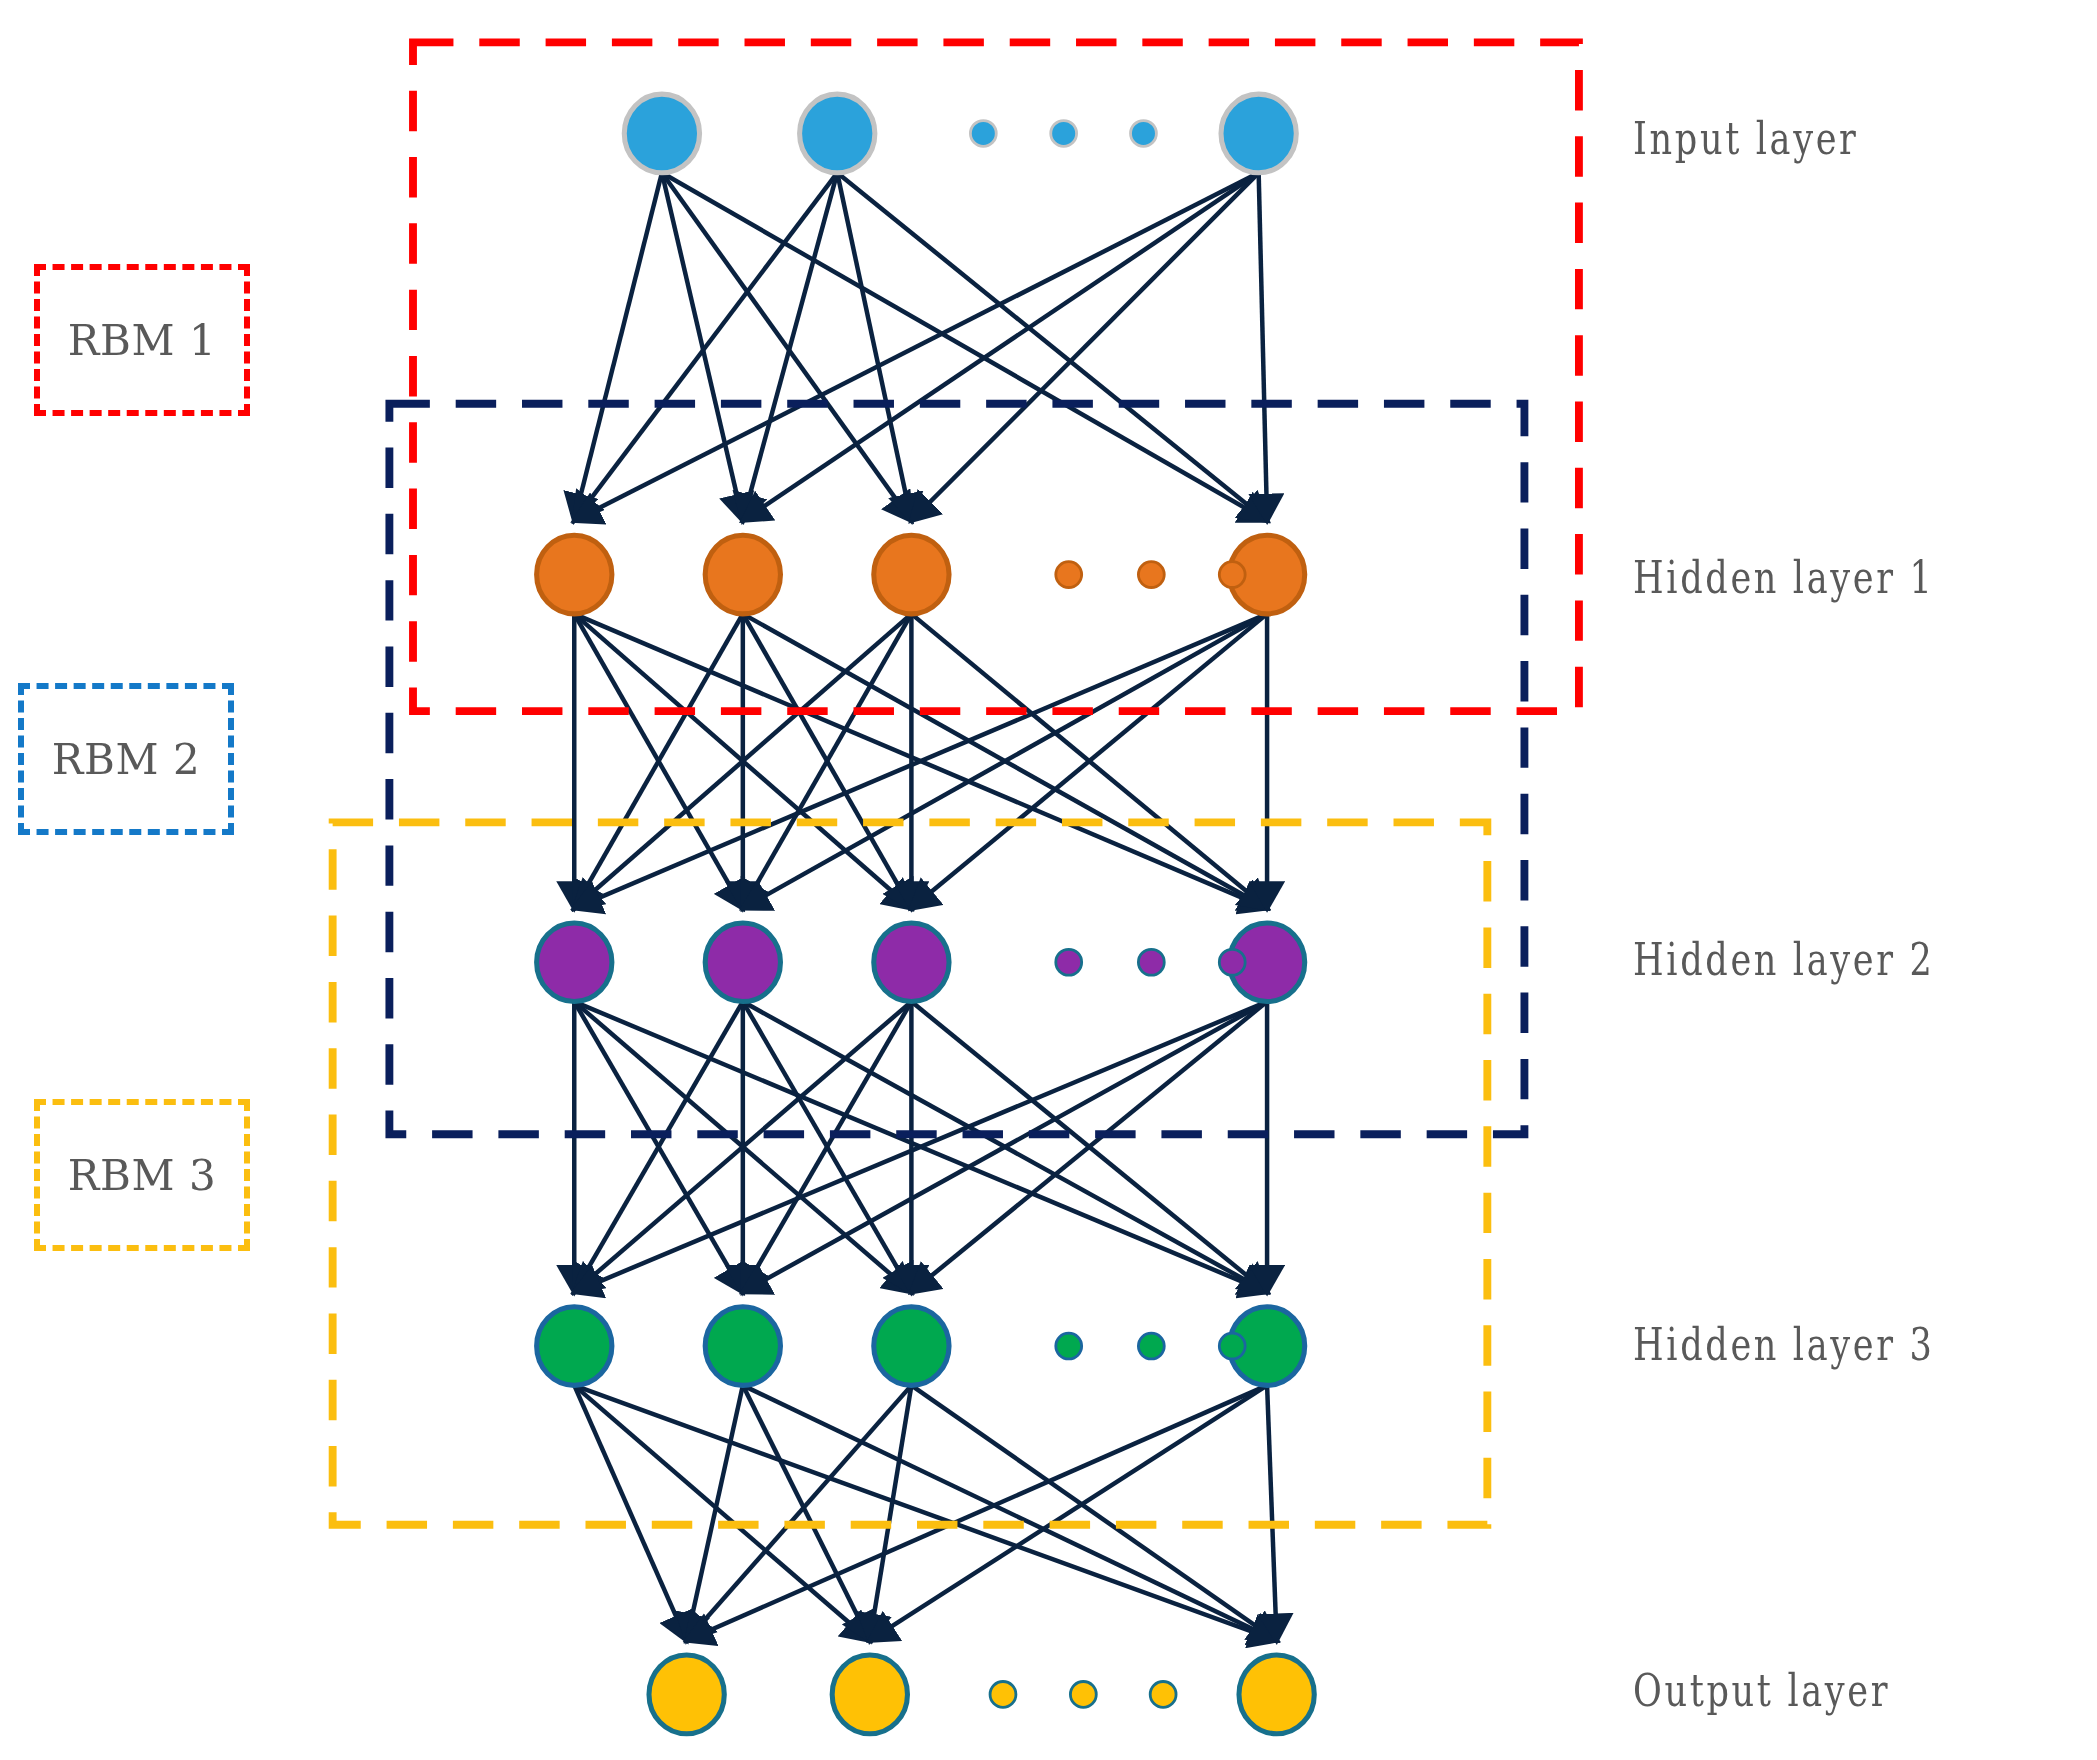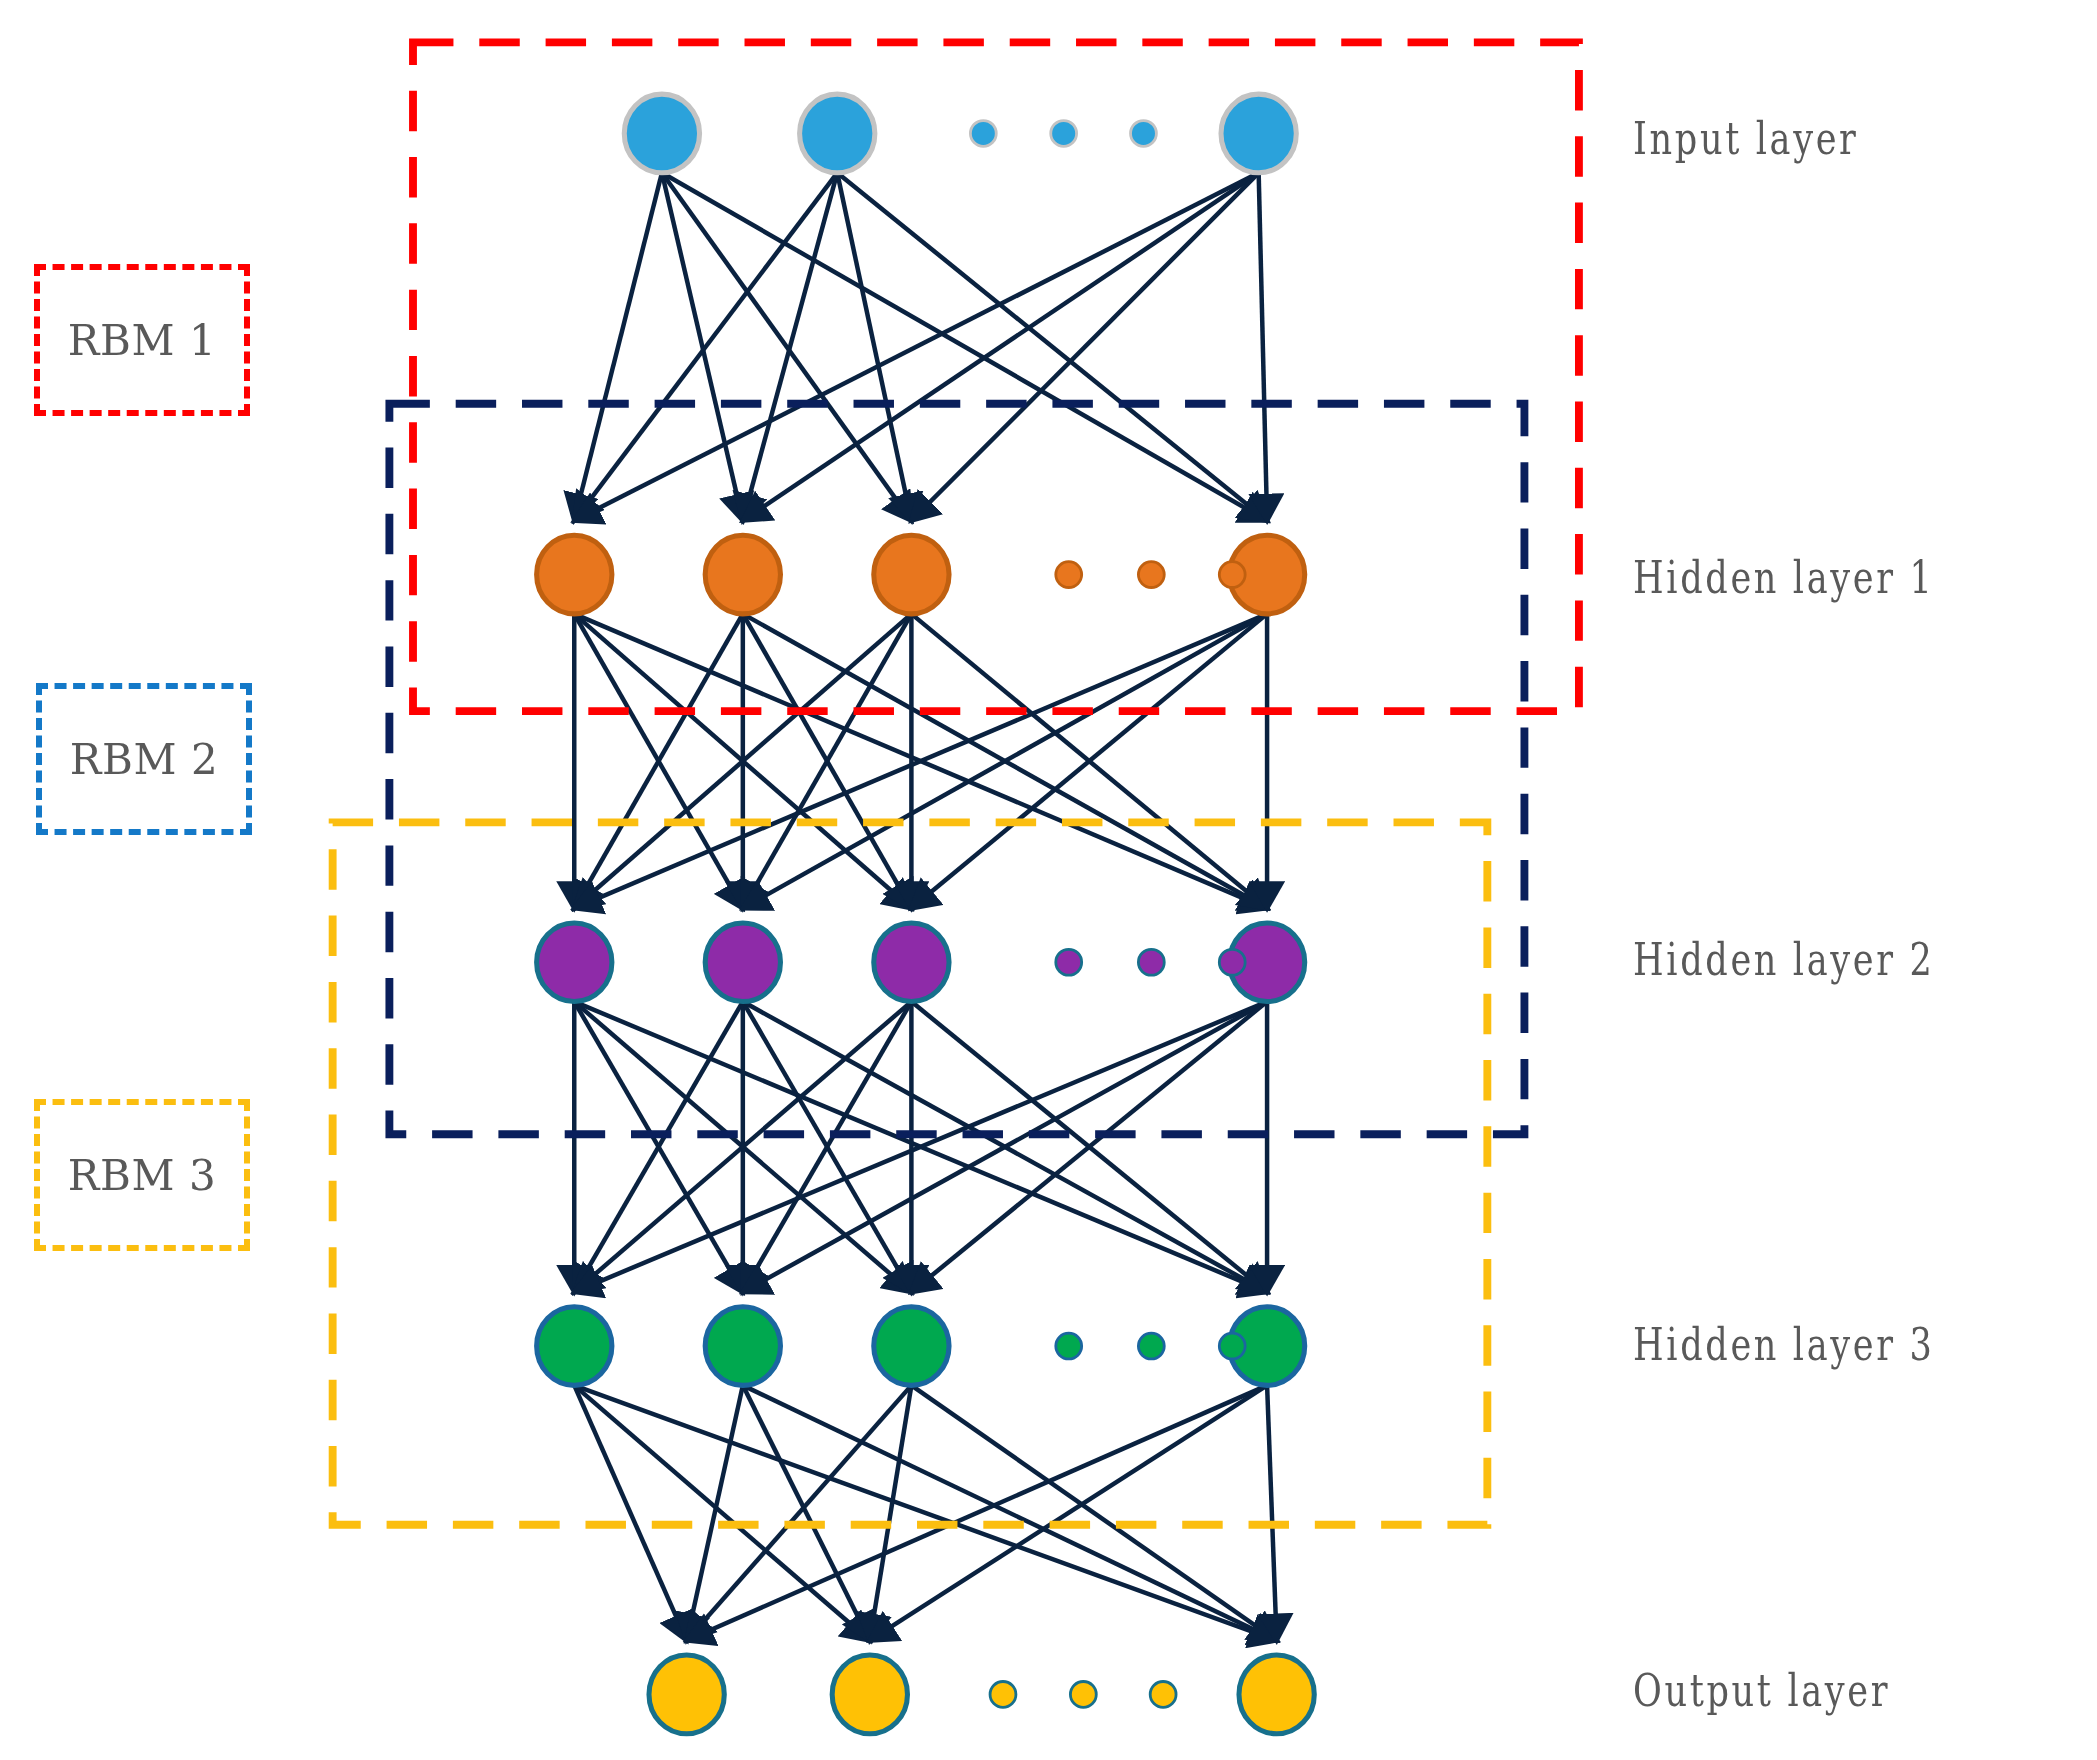--- a/index.html
+++ b/index.html
@@ -126,21 +126,21 @@
         <ellipse cx="2272" cy="3015" rx="67" ry="70" fill="#FFC105" stroke="#17708C" stroke-width="9"></ellipse>
         <ellipse cx="1785" cy="3015" rx="23" ry="23" fill="#FFC105" stroke="#17708C" stroke-width="5"></ellipse>
         <ellipse cx="1928" cy="3015" rx="23" ry="23" fill="#FFC105" stroke="#17708C" stroke-width="5"></ellipse>
         <ellipse cx="2070" cy="3015" rx="23" ry="23" fill="#FFC105" stroke="#17708C" stroke-width="5"></ellipse>
       </g>
   </svg>
 
   <div class="legend-box" id="lg0" style="left: 34px; top: 264px; width: 216px; height: 152px; border: 6.7px dashed rgb(255, 0, 0);">
     <span class="legend-label">RBM 1</span>
   </div>
-  <div class="legend-box" id="lg1" style="left: 36px; top: 683px; width: 216px; height: 152px; border: 6.7px dashed rgb(20, 121, 200);">
+  <div class="legend-box" id="lg1" style="left: 18px; top: 683px; width: 216px; height: 152px; border: 6.7px dashed rgb(20, 121, 200);">
     <span class="legend-label">RBM 2</span>
   </div>
   <div class="legend-box" id="lg2" style="left: 34px; top: 1099px; width: 216px; height: 152px; border: 6.7px dashed rgb(251, 190, 16); align-items: center;">
     <span class="legend-label">RBM 3</span>
   </div>
 
   <div class="layer-label" id="ll0" style="left: 1633px; top: 112px;">Input layer</div>
   <div class="layer-label" id="ll1" style="left: 1633px; top: 551px;">Hidden layer 1</div>
   <div class="layer-label" id="ll2" style="left: 1633px; top: 933px;">Hidden layer 2</div>
   <div class="layer-label" id="ll3" style="left: 1633px; top: 1318px;">Hidden layer 3</div>

